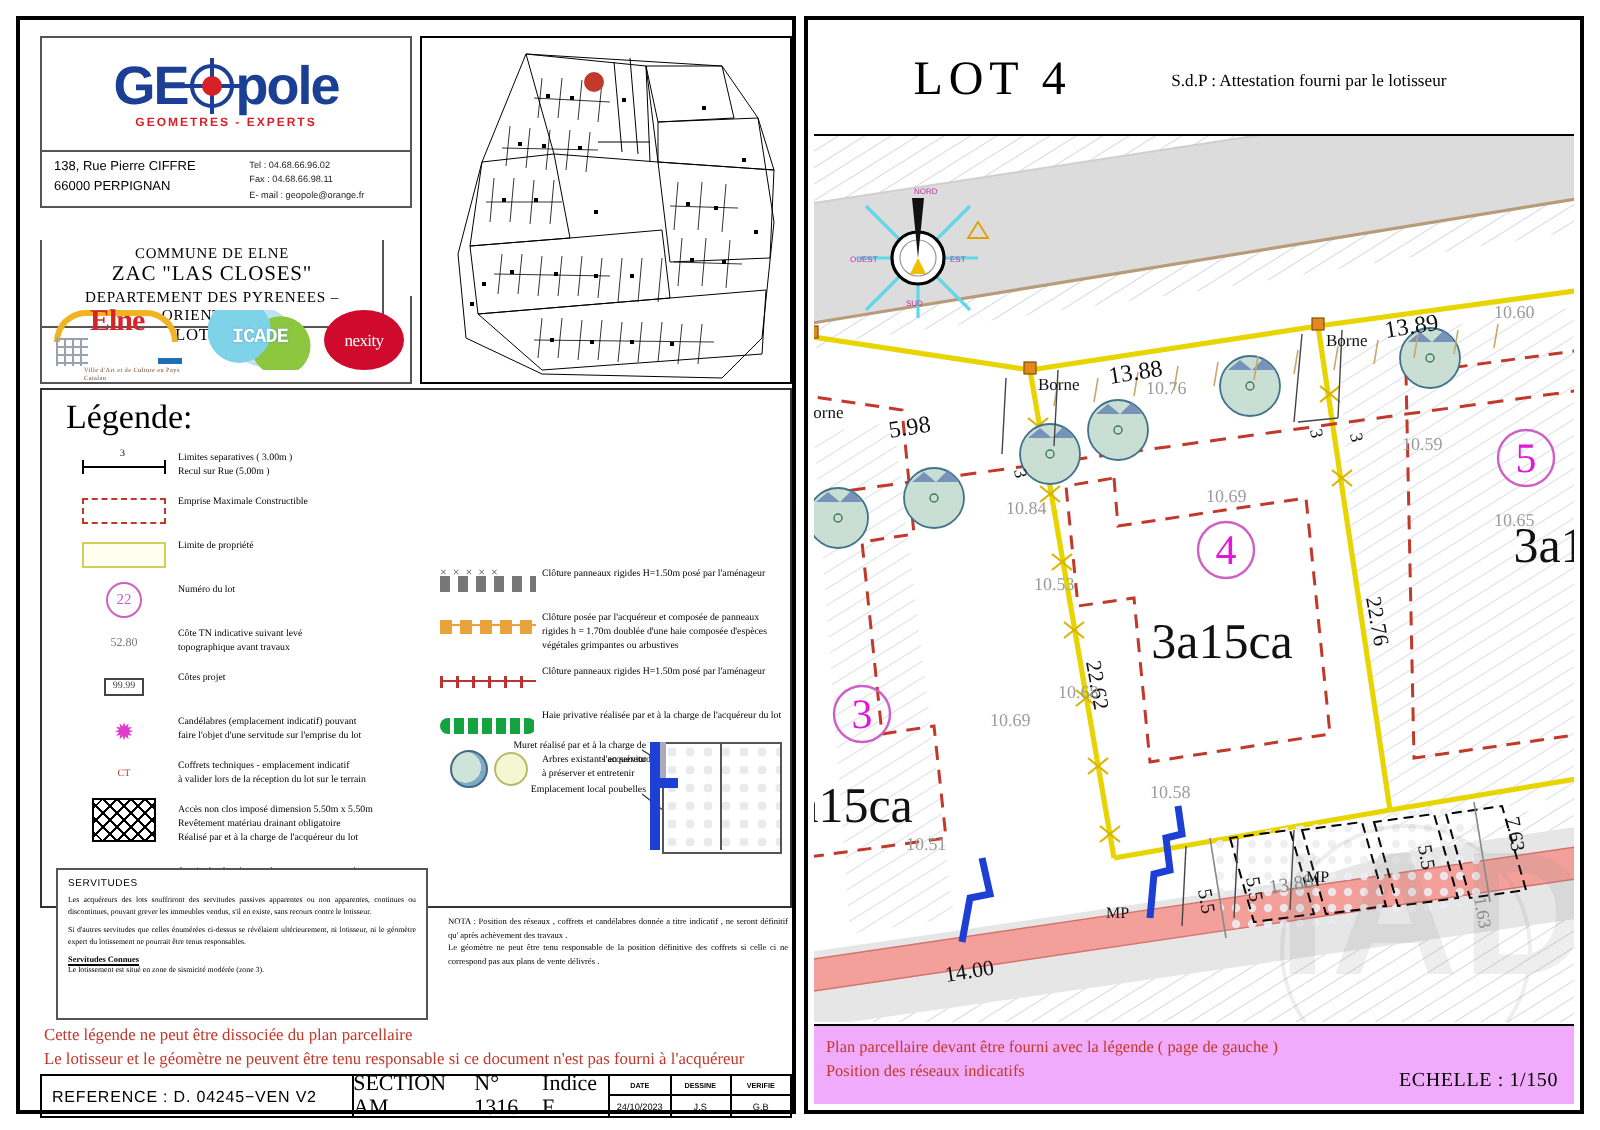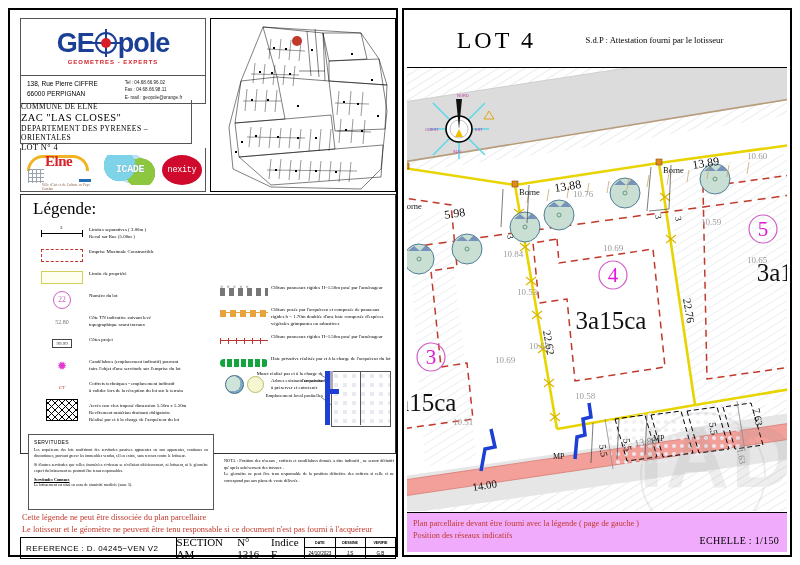--- a/index.html
+++ b/index.html
@@ -26,23 +26,23 @@
   .geo-target .vl{position:absolute;left:10px;top:-3px;width:2px;height:28px;background:#1b3f94;}
   .geo-sub{font-family:"Liberation Sans",sans-serif;font-size:6px;font-weight:bold;
            color:#d61f26;letter-spacing:1px;margin-top:2px;}
 
   #addr-box{position:absolute;left:10px;top:66px;width:186px;height:28px;
             border:1px solid #555;border-top:none;box-sizing:border-box;
             display:flex;font-family:"Liberation Sans",sans-serif;}
   #addr-left{flex:0 0 52%;padding:3px 0 0 6px;font-size:6.5px;line-height:1.55;}
   #addr-right{flex:1;padding:3px 2px 0 2px;font-size:4.6px;line-height:1.6;color:#222;}
 
-  #title-box{position:absolute;left:10px;top:90px;width:172px;height:44px;
+  #title-box{position:absolute;left:10px;top:110px;width:172px;height:44px;
              border:1px solid #555;border-top:none;box-sizing:border-box;
-             padding-top:2px;}
+             text-align:center;padding-top:2px;}
   #title-box div{font-family:"Liberation Serif",serif;}
   .t-commune{font-size:7.4px;letter-spacing:.4px;}
   .t-zac{font-size:10.5px;letter-spacing:.4px;margin-top:1px;}
   .t-dep{font-size:7.6px;letter-spacing:.4px;margin-top:1px;}
   .t-lot{font-size:8.4px;letter-spacing:.4px;margin-top:1px;}
 
   #logos-box{position:absolute;left:10px;top:138px;width:186px;height:44px;
              border:1px solid #555;border-top:none;box-sizing:border-box;
              display:flex;align-items:center;justify-content:space-around;}
   .elne-logo{position:relative;width:74px;height:36px;}
@@ -57,21 +57,21 @@
   .elne-bar{position:absolute;left:55px;top:27px;width:12px;height:3px;background:#1f6fb2;}
   .elne-tag{position:absolute;left:18px;top:31px;font-size:3.2px;color:#7a4c2e;letter-spacing:.2px;}
   .icade-logo{position:relative;width:52px;height:30px;display:flex;align-items:center;justify-content:center;
               background:radial-gradient(circle at 30% 35%,#7fd3e8 0 38%,transparent 39%),
                          radial-gradient(circle at 70% 60%,#8dc63f 0 36%,transparent 37%),
                          radial-gradient(circle at 52% 45%,#bfe2f2 0 46%,transparent 47%);}
   .icade-txt{font-family:Liberation Mono, monospace;font-weight:bold;font-size:10px;
              color:#ffffff;letter-spacing:-.4px;text-shadow:0 0 1px #3b8fb5;text-align:right;}
   .nexity-logo{width:40px;height:30px;border-radius:50%;background:#cf0a2c;
                display:flex;align-items:center;justify-content:center;}
-  .nexity-txt{font-family:Liberation Mono, monospace;font-size:8.5px;color:#fff;letter-spacing:-.3px;}
+  .nexity-txt{font-family:Liberation Serif, serif;font-size:8.5px;color:#fff;letter-spacing:-.3px;}
 
   
   #mini-map{position:absolute;left:200px;top:8px;width:186px;height:174px;
             border:1px solid #000;box-sizing:border-box;background:#fff;overflow:hidden;}
   #mini-map svg{display:block;}
 
   
   #legend-box{position:absolute;left:10px;top:184px;width:376px;height:260px;
               border:1px solid #333;box-sizing:border-box;background:#fff;}
   #legend-title{position:absolute;left:12px;top:4px;font-size:17px;font-family:"Liberation Serif",serif;}

